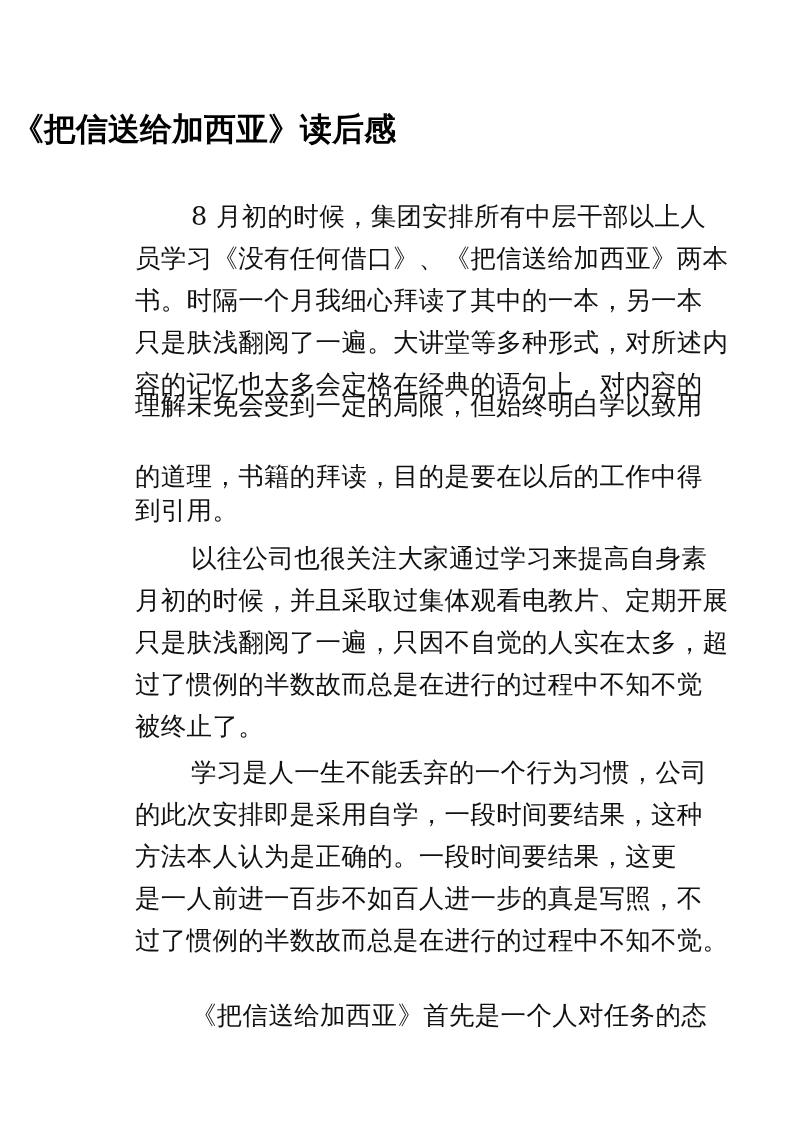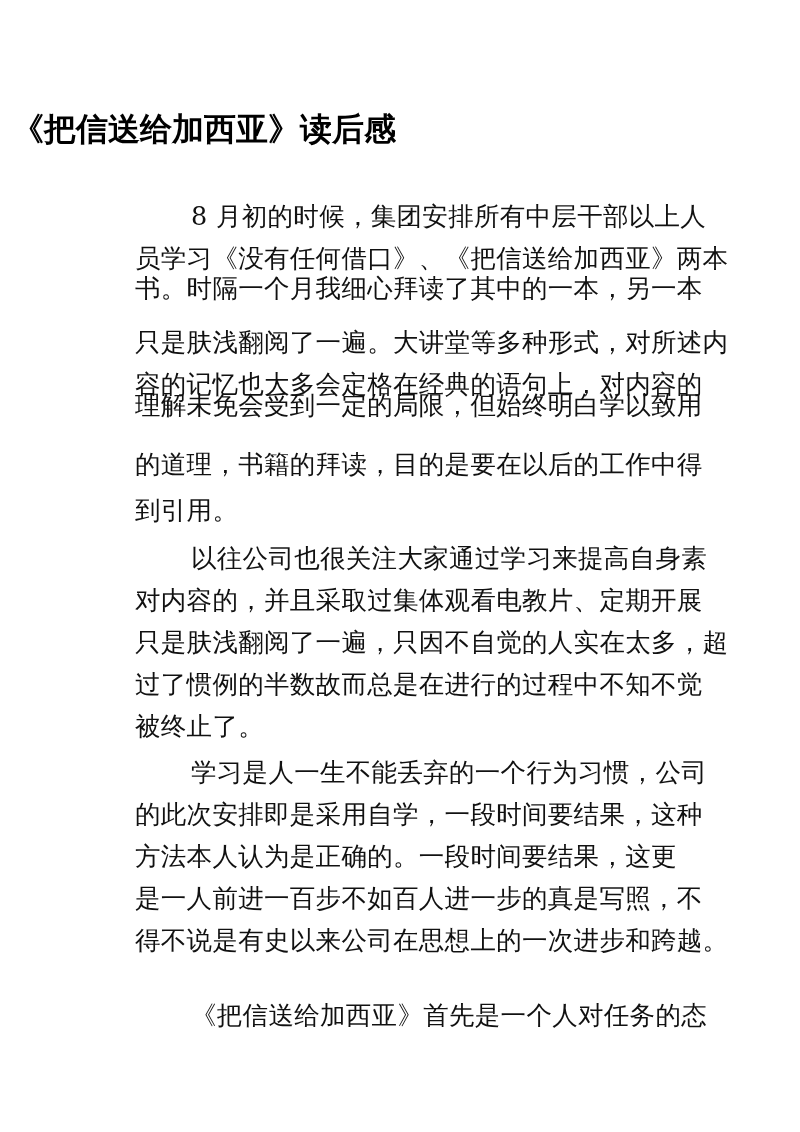--- a/index.html
+++ b/index.html
@@ -49,40 +49,40 @@
   </style>
 </head>
 <body>
 
 <div class="page">
   <h1 class="title">《把信送给加西亚》读后感</h1>
 
   <div>
     <div class="line indent" style="top:196px">8 月初的时候，集团安排所有中层干部以上人</div>
     <div class="line" style="top:238px">员学习《没有任何借口》、《把信送给加西亚》两本</div>
-    <div class="line" style="top:268px">书。时隔一个月我细心拜读了其中的一本，另一本</div>
+    <div class="line" style="top:280px">书。时隔一个月我细心拜读了其中的一本，另一本</div>
     <div class="line" style="top:322px">只是肤浅翻阅了一遍。大讲堂等多种形式，对所述内</div>
     <div class="line" style="top:364px">容的记忆也大多会定格在经典的语句上，对内容的</div>
     <div class="line" style="top:385px">理解未免会受到一定的局限，但始终明白学以致用</div>
-    <div class="line" style="top:444px">的道理，书籍的拜读，目的是要在以后的工作中得</div>
+    <div class="line" style="top:456px">的道理，书籍的拜读，目的是要在以后的工作中得</div>
     <div class="line" style="top:490px">到引用。</div>
   </div>
 
   <div>
     <div class="line indent" style="top:538px">以往公司也很关注大家通过学习来提高自身素</div>
-    <div class="line" style="top:580px">对内容的，并且采取过集体观看电教片、定期开展</div>
+    <div class="line" style="top:580px">月初的时候，并且采取过集体观看电教片、定期开展</div>
     <div class="line" style="top:622px">只是肤浅翻阅了一遍，只因不自觉的人实在太多，超</div>
     <div class="line" style="top:664px">过了惯例的半数故而总是在进行的过程中不知不觉</div>
     <div class="line" style="top:706px">被终止了。</div>
   </div>
 
   <div>
     <div class="line indent" style="top:752px">学习是人一生不能丢弃的一个行为习惯，公司</div>
     <div class="line" style="top:794px">的此次安排即是采用自学，一段时间要结果，这种</div>
     <div class="line" style="top:836px">方法本人认为是正确的。一段时间要结果，这更</div>
     <div class="line" style="top:878px">是一人前进一百步不如百人进一步的真是写照，不</div>
-    <div class="line" style="top:920px">得不说是有史以来公司在思想上的一次进步和跨越。</div>
+    <div class="line" style="top:920px">过了惯例的半数故而总是在进行的过程中不知不觉。</div>
   </div>
 
   <div>
     <div class="line indent" style="top:995px">《把信送给加西亚》首先是一个人对任务的态</div>
   </div>
 </div>
 
 </body></html>

